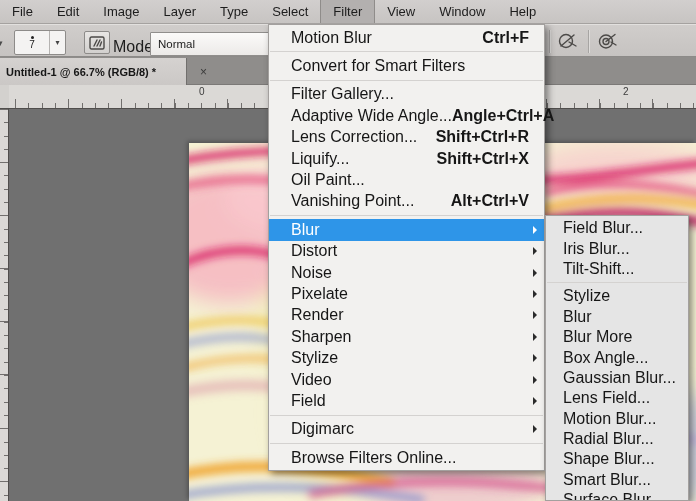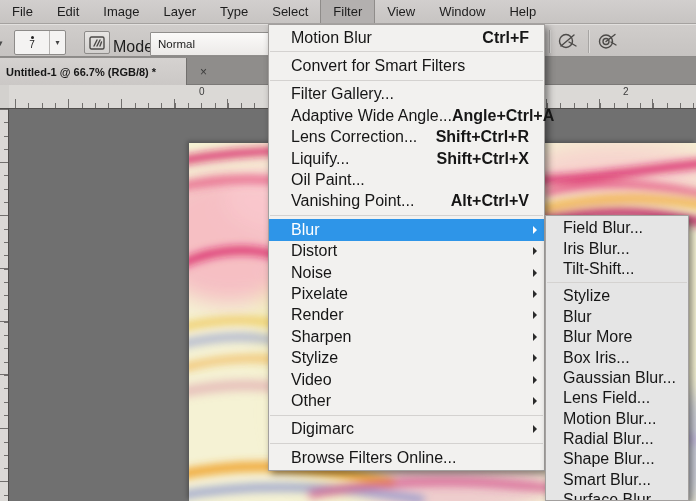--- a/index.html
+++ b/index.html
@@ -305,21 +305,21 @@
     </div>
     <div class="menu-item">
       <span class="mi-label">Stylize</span>
       <span class="mi-arrow"></span>
     </div>
     <div class="menu-item">
       <span class="mi-label">Video</span>
       <span class="mi-arrow"></span>
     </div>
     <div class="menu-item">
-      <span class="mi-label">Other</span>
+      <span class="mi-label">Field</span>
       <span class="mi-arrow"></span>
     </div>
     <div class="menu-sep"></div>
     <div class="menu-item">
       <span class="mi-label">Digimarc</span>
       <span class="mi-arrow"></span>
     </div>
     <div class="menu-sep"></div>
     <div class="menu-item">
       <span class="mi-label">Browse Filters Online...</span>
@@ -340,21 +340,21 @@
     <div class="menu-item">
       <span class="mi-label">Stylize</span>
     </div>
     <div class="menu-item">
       <span class="mi-label">Blur</span>
     </div>
     <div class="menu-item">
       <span class="mi-label">Blur More</span>
     </div>
     <div class="menu-item">
-      <span class="mi-label">Box Iris...</span>
+      <span class="mi-label">Box Angle...</span>
     </div>
     <div class="menu-item">
       <span class="mi-label">Gaussian Blur...</span>
     </div>
     <div class="menu-item">
       <span class="mi-label">Lens Field...</span>
     </div>
     <div class="menu-item">
       <span class="mi-label">Motion Blur...</span>
     </div>

